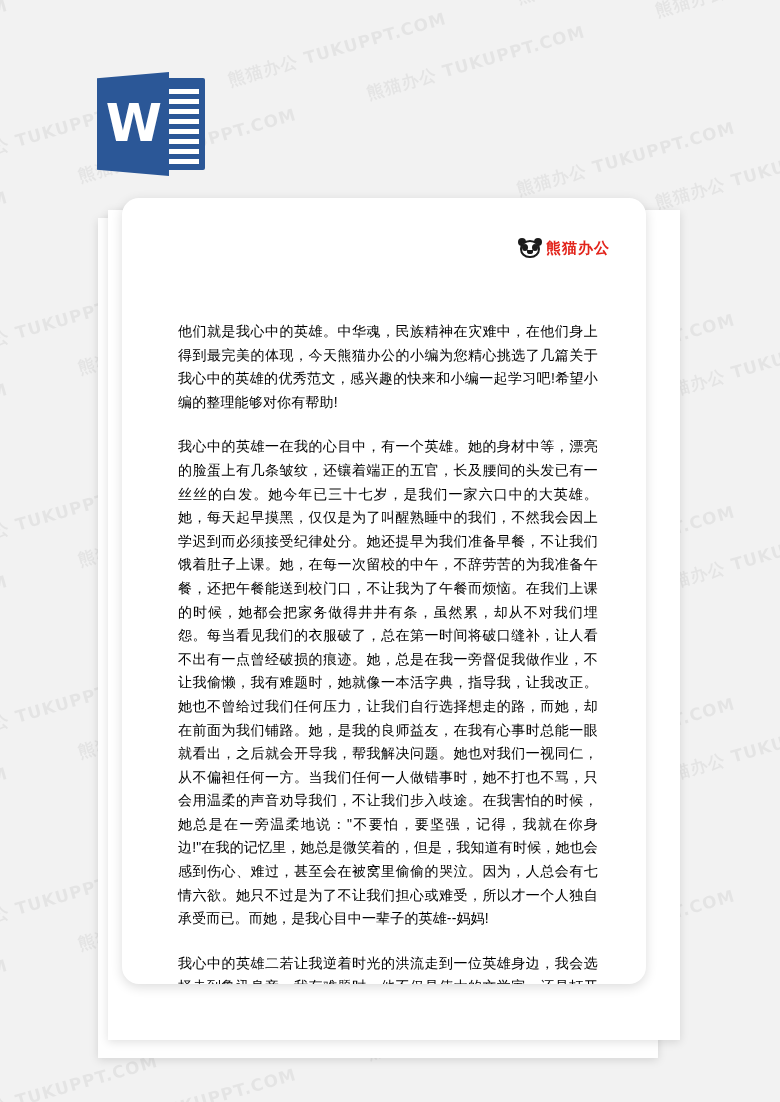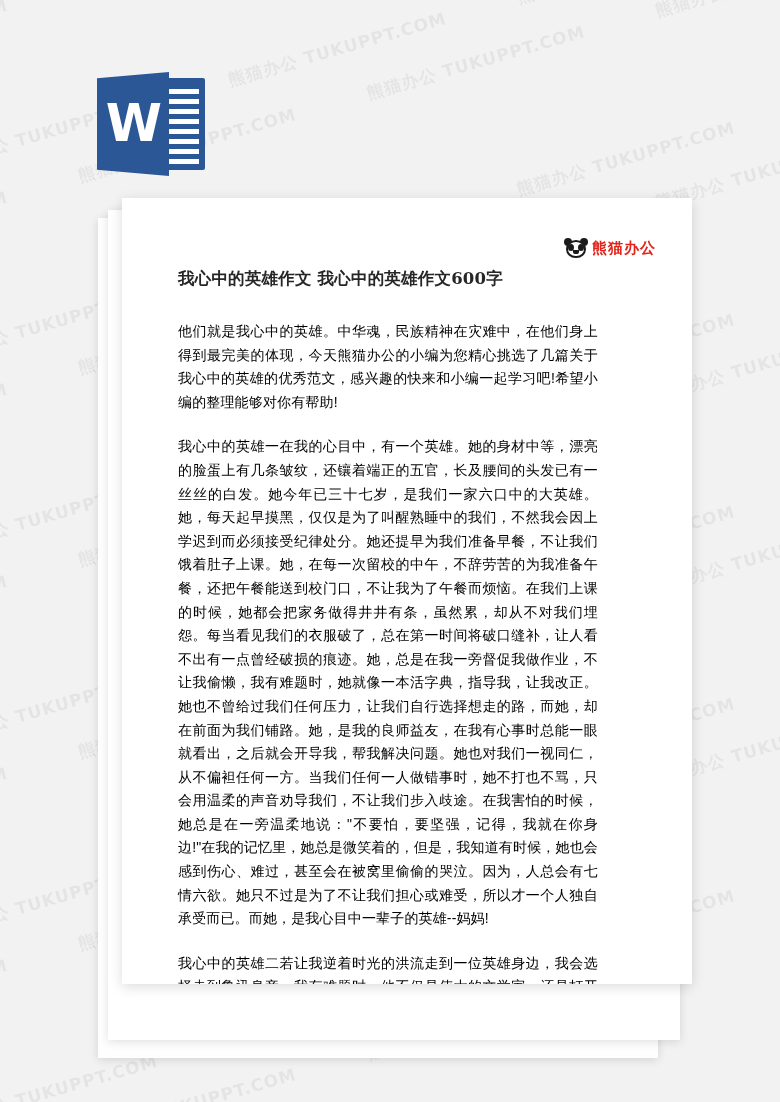--- a/index.html
+++ b/index.html
@@ -118,26 +118,27 @@
     left: 108px;
     top: 210px;
     width: 572px;
     height: 830px;
     background: #ffffff;
     box-shadow: 0 2px 9px rgba(0,0,0,0.12);
   }
   .page-front {
     left: 122px;
     top: 198px;
-    width: 570px;
+    width: 524px;
     height: 786px;
     background: #ffffff;
     box-shadow: 0 3px 12px rgba(0,0,0,0.14);
     z-index: 4;
     overflow: hidden;
+    border-radius: 17px;
   }
 
   
   .brand {
     position: absolute;
     right: 36px;
     top: 40px;
     display: flex;
     align-items: center;
     gap: 5px;
@@ -265,21 +266,20 @@
       <div class="ear l"></div>
       <div class="ear r"></div>
       <div class="face"></div>
       <div class="eye l"></div>
       <div class="eye r"></div>
       <div class="nose"></div>
     </div>
     <div class="brand-text">熊猫办公</div>
   </div>
 
-  <div class="doc-title">我心中的英雄作文 我心中的英雄作文600字</div>
 
   <div class="doc-body">
     <p class="para">他们就是我心中的英雄。中华魂，民族精神在灾难中，在他们身上得到最完美的体现，今天熊猫办公的小编为您精心挑选了几篇关于我心中的英雄的优秀范文，感兴趣的快来和小编一起学习吧!希望小编的整理能够对你有帮助!</p>
     <p class="para">我心中的英雄一在我的心目中，有一个英雄。她的身材中等，漂亮的脸蛋上有几条皱纹，还镶着端正的五官，长及腰间的头发已有一丝丝的白发。她今年已三十七岁，是我们一家六口中的大英雄。她，每天起早摸黑，仅仅是为了叫醒熟睡中的我们，不然我会因上学迟到而必须接受纪律处分。她还提早为我们准备早餐，不让我们饿着肚子上课。她，在每一次留校的中午，不辞劳苦的为我准备午餐，还把午餐能送到校门口，不让我为了午餐而烦恼。在我们上课的时候，她都会把家务做得井井有条，虽然累，却从不对我们埋怨。每当看见我们的衣服破了，总在第一时间将破口缝补，让人看不出有一点曾经破损的痕迹。她，总是在我一旁督促我做作业，不让我偷懒，我有难题时，她就像一本活字典，指导我，让我改正。她也不曾给过我们任何压力，让我们自行选择想走的路，而她，却在前面为我们铺路。她，是我的良师益友，在我有心事时总能一眼就看出，之后就会开导我，帮我解决问题。她也对我们一视同仁，从不偏袒任何一方。当我们任何一人做错事时，她不打也不骂，只会用温柔的声音劝导我们，不让我们步入歧途。在我害怕的时候，她总是在一旁温柔地说："不要怕，要坚强，记得，我就在你身边!"在我的记忆里，她总是微笑着的，但是，我知道有时候，她也会感到伤心、难过，甚至会在被窝里偷偷的哭泣。因为，人总会有七情六欲。她只不过是为了不让我们担心或难受，所以才一个人独自承受而已。而她，是我心目中一辈子的英雄--妈妈!</p>
     <p class="para">我心中的英雄二若让我逆着时光的洪流走到一位英雄身边，我会选择走到鲁迅身旁。我有难题时，他不仅是伟大的文学家，还是打开中国现代文学大门的英雄。</p>
 
   </div>
 
 </div>
 

